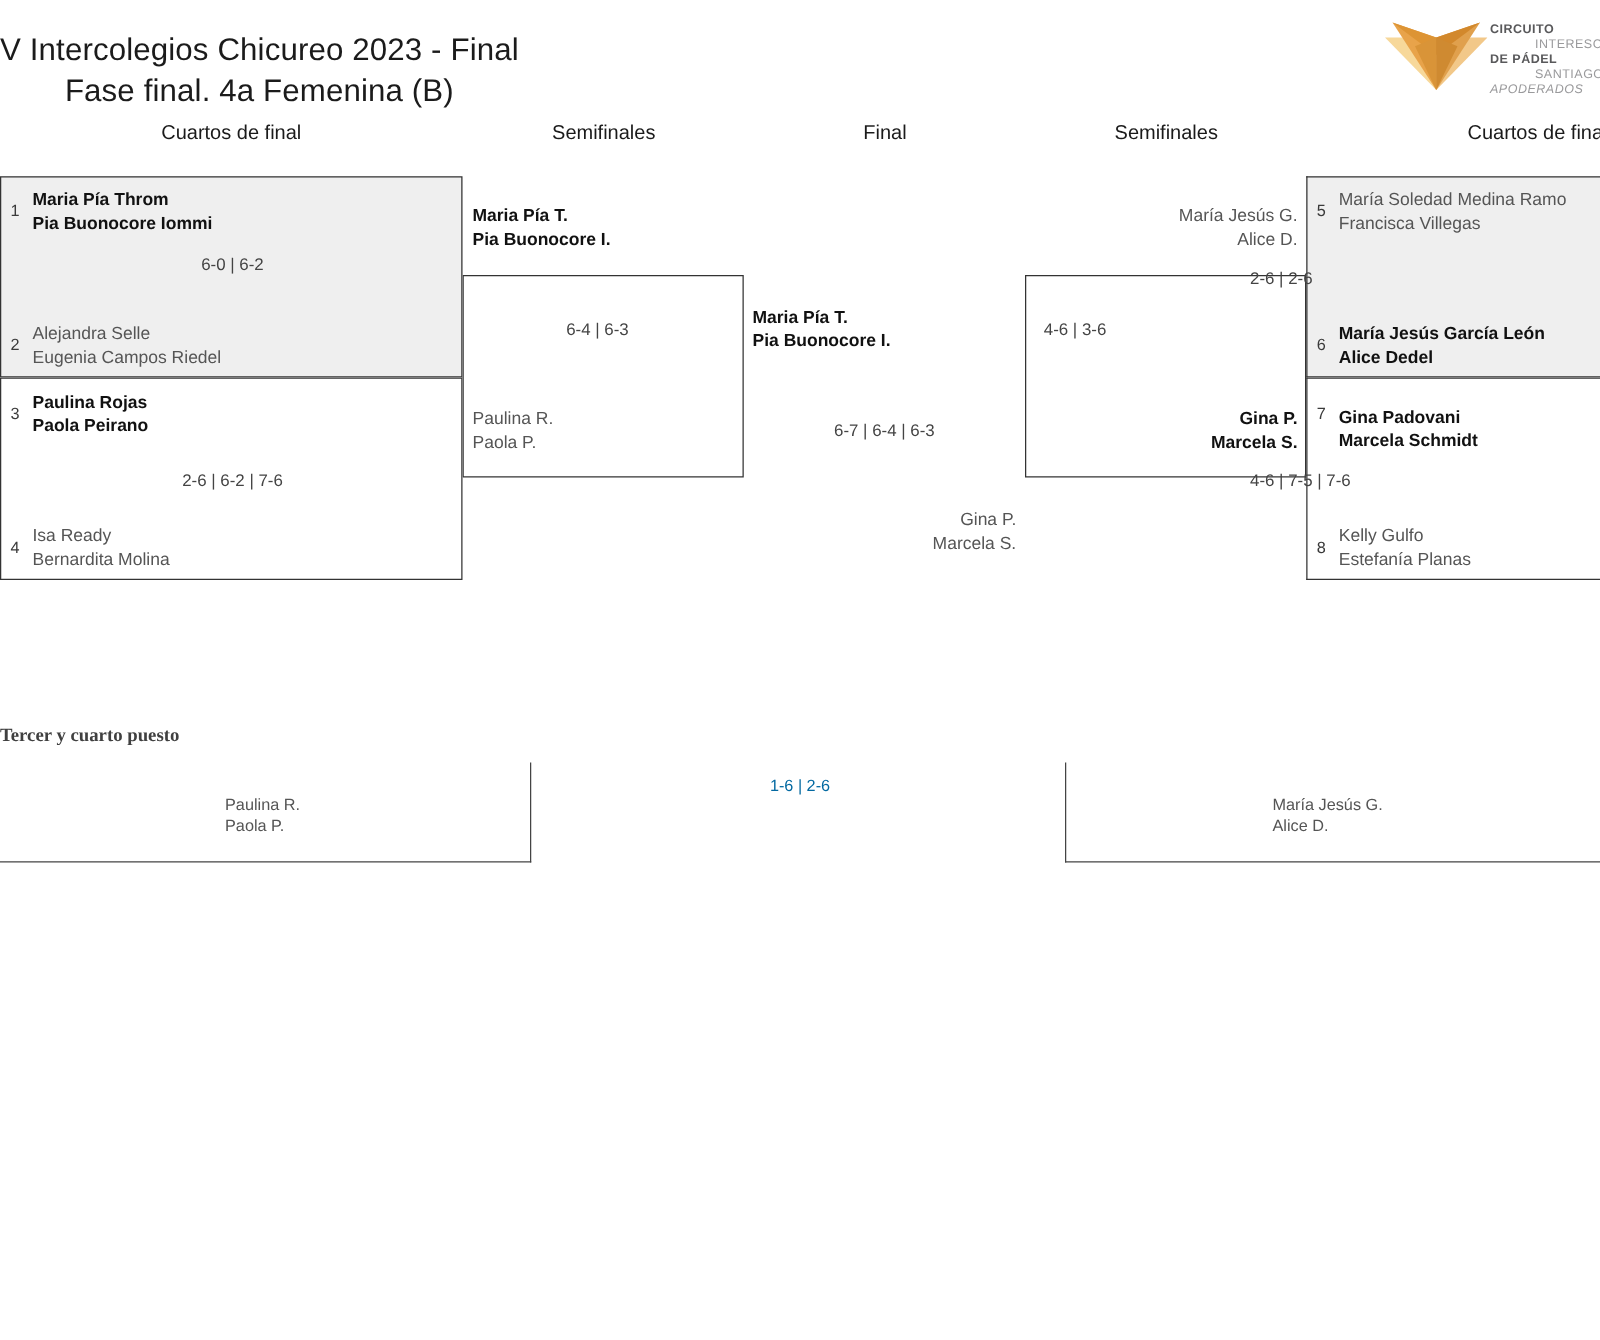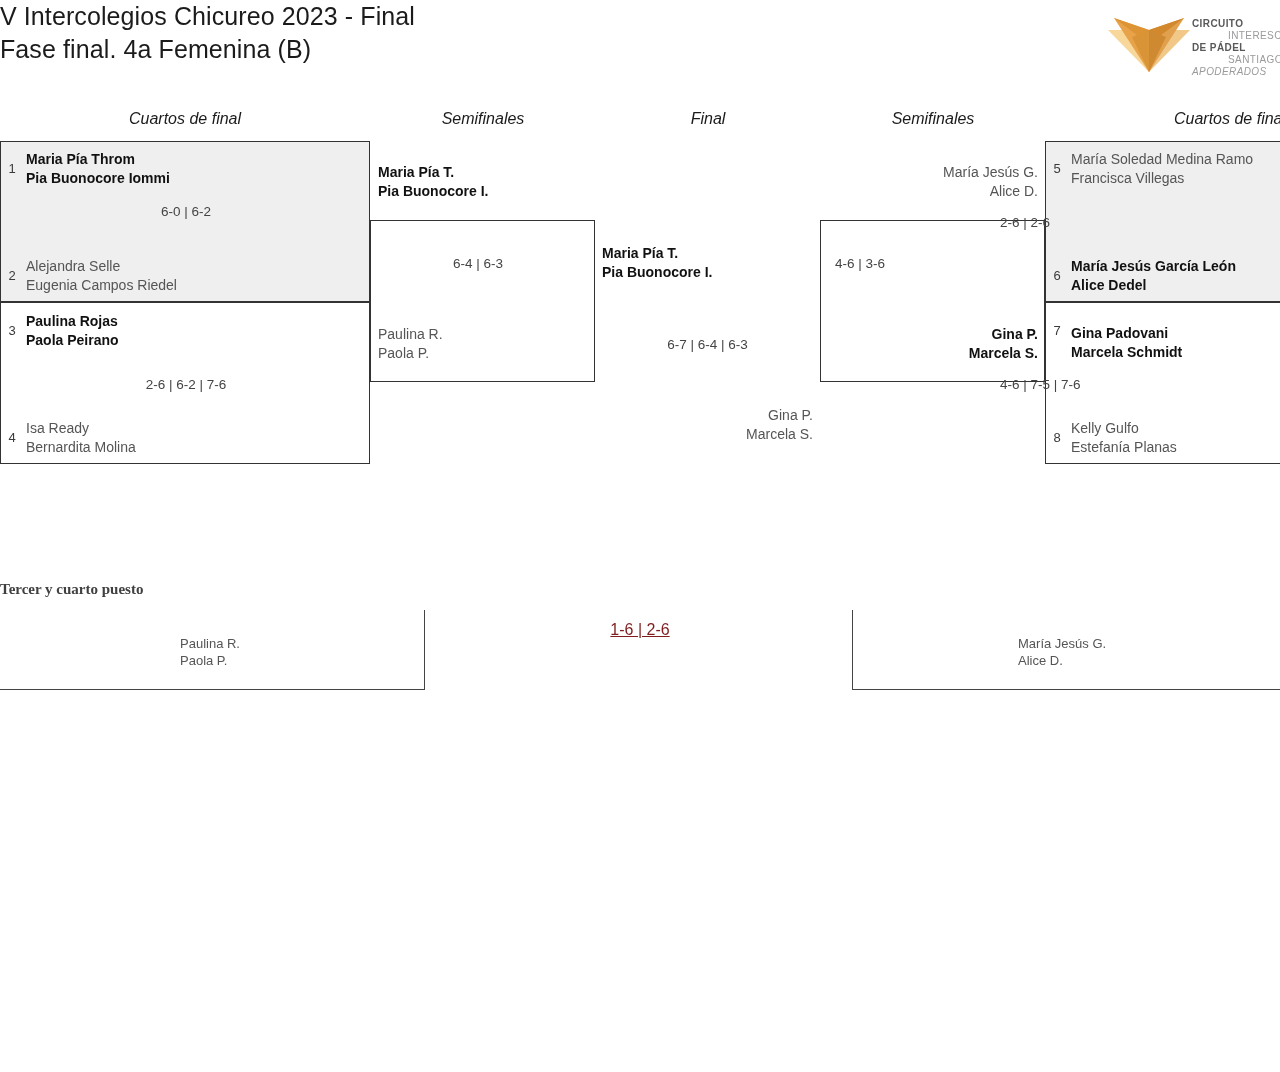--- a/index.html
+++ b/index.html
@@ -18,22 +18,23 @@
   }
 
   
   #header {
     position: absolute;
     left: 0; top: 0;
     width: 1280px; height: 96px;
   }
   #title-block {
     position: absolute;
-    left: 0; top: 0;
+    left: 0; top: 24px;
     line-height: 1.30;
+    text-align: center;
   }
   .title-line {
     font-size: 25px;
     font-weight: 400;
     color: #1b1b1b;
     letter-spacing: 0.1px;
     white-space: nowrap;
   }
   #logo-block {
     position: absolute;
@@ -51,27 +52,26 @@
     line-height: 1.20;
   }
   .logo-ln { font-size: 10px; white-space: nowrap; letter-spacing: 0.4px; }
   .lg-b  { font-weight: bold; color: #59595b; }
   .lg-l  { font-weight: 400;  color: #9a9a9c; margin-left: 36px; }
   .lg-i  { font-weight: 400;  color: #9a9a9c; font-style: italic; }
 
   
   .round-header {
     position: absolute;
-    top: 110px;
+    top: 98px;
     font-size: 16px;
     font-weight: 400;
     color: #1b1b1b;
     text-align: center;
     white-space: nowrap;
-    font-style: italic;
   }
 
   
   .mbox {
     position: absolute;
     box-sizing: border-box;
     border: 1px solid #333333;
   }
   .mbox.shaded { background: #efefef; }
   .mbox.plain  { background: #ffffff; }
@@ -125,24 +125,23 @@
   }
   .tp-team {
     position: absolute;
     font-size: 13px;
     line-height: 17px;
     color: #555555;
     white-space: nowrap;
   }
   #tp-score {
     position: absolute;
-    font-size: 16px;
-    color: #7f1d1d;
-    white-space: nowrap;
-    text-decoration: underline;
+    font-size: 13px;
+    color: #0369a1;
+    white-space: nowrap;
   }
 </style>
 </head>
 <body>
 
 <div id="header">
 
   <div id="title-block">
     <div class="title-line">V Intercolegios Chicureo 2023 - Final</div>
     <div class="title-line">Fase final. 4a Femenina (B)</div>

